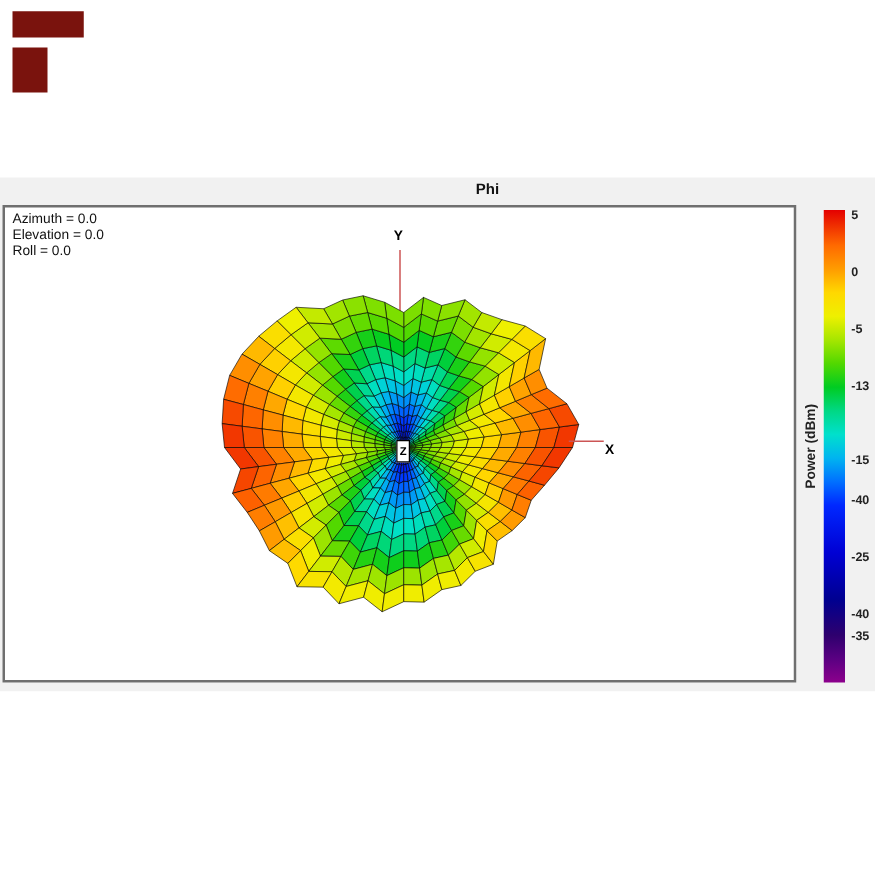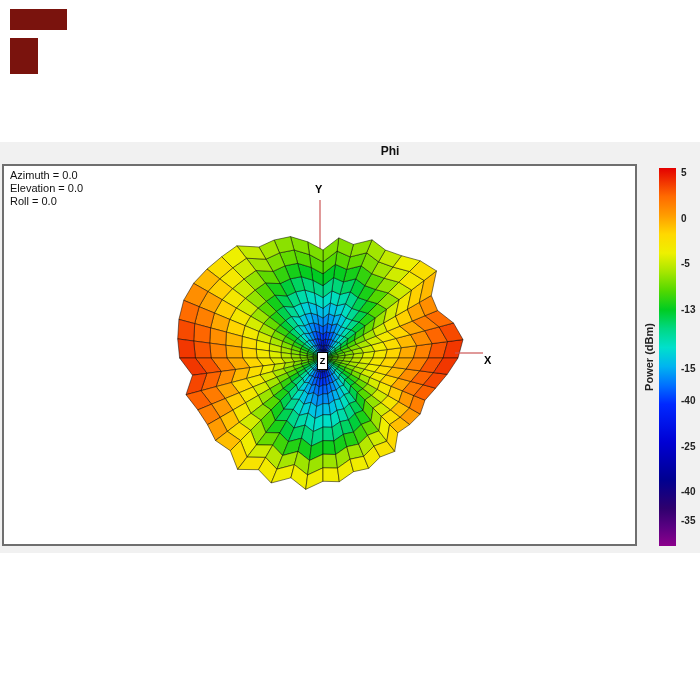--- a/index.html
+++ b/index.html
@@ -675,15 +675,15 @@
 <div class="abs" id="colorbar" style="background: linear-gradient(rgb(228, 0, 0) 0%, rgb(255, 106, 0) 7.5%, rgb(255, 156, 0) 12.5%, rgb(255, 216, 0) 17.5%, rgb(238, 240, 0) 22.5%, rgb(166, 230, 0) 27.5%, rgb(82, 216, 0) 32.5%, rgb(0, 204, 34) 37.5%, rgb(0, 216, 132) 42.5%, rgb(0, 224, 204) 47.5%, rgb(0, 180, 240) 52.5%, rgb(0, 112, 255) 57.5%, rgb(0, 40, 255) 62.5%, rgb(0, 0, 212) 72.5%, rgb(0, 0, 144) 82.5%, rgb(46, 0, 110) 90%, rgb(90, 0, 130) 95%, rgb(140, 0, 140) 100%);"></div>
 <div id="cb-ticks">
     <span class="cb-tick" style="top: 167px;">5</span>
     <span class="cb-tick" style="top: 212.6px;">0</span>
     <span class="cb-tick" style="top: 258.2px;">-5</span>
     <span class="cb-tick" style="top: 303.8px;">-13</span>
     <span class="cb-tick" style="top: 363px;">-15</span>
     <span class="cb-tick" style="top: 395px;">-40</span>
     <span class="cb-tick" style="top: 440.6px;">-25</span>
     <span class="cb-tick" style="top: 486.2px;">-40</span>
-    <span class="cb-tick" style="top: 515px;">-35</span>
+    <span class="cb-tick" style="top: 504px;">-35</span>
   </div>
 <div class="abs" id="colorbar-label">Power  (dBm)</div>
 
 </body></html>

